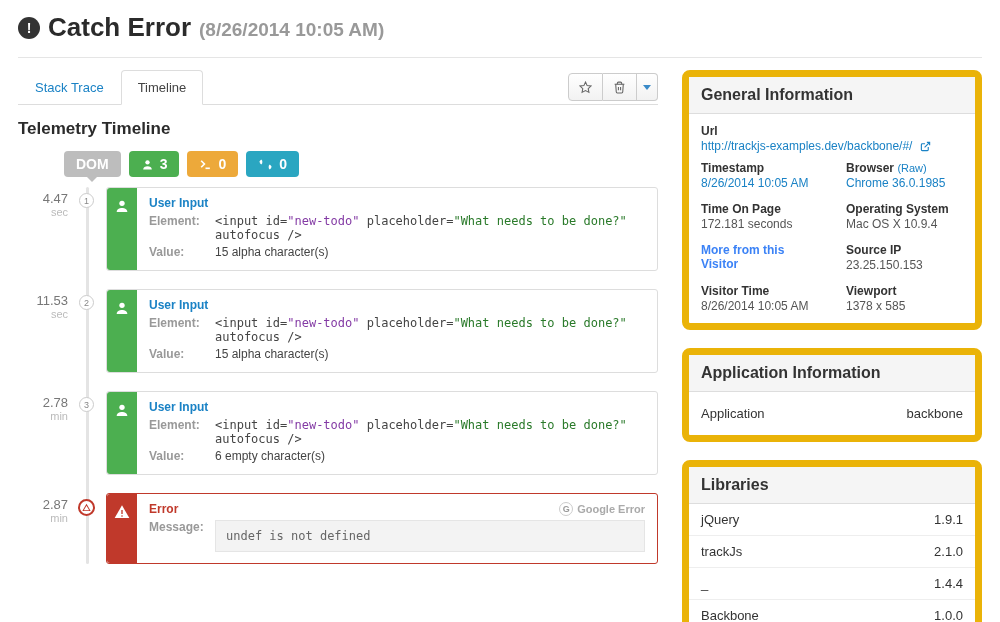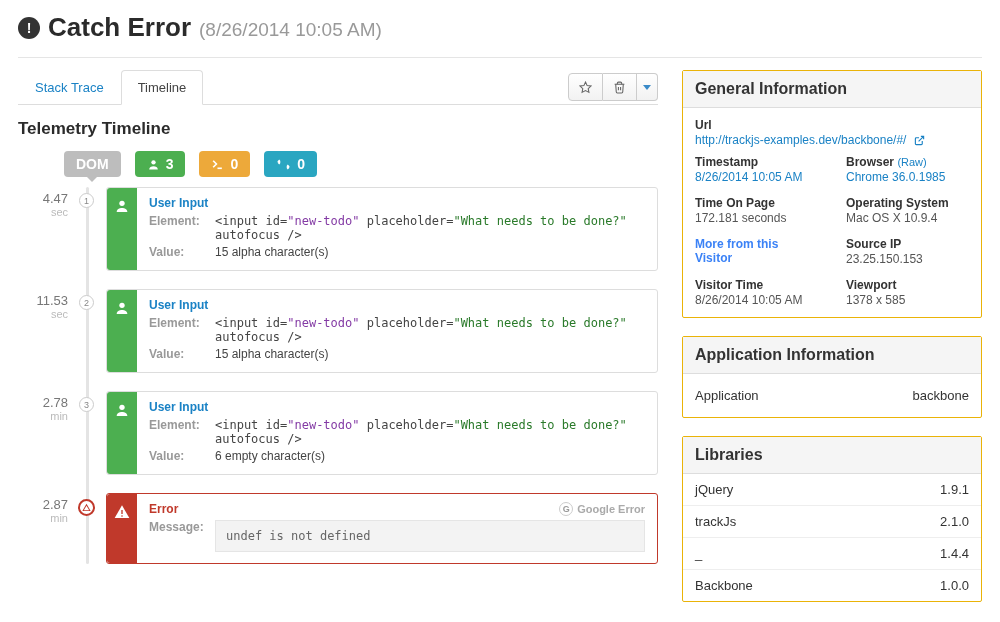--- a/index.html
+++ b/index.html
@@ -1,34 +1,34 @@
 <!DOCTYPE html>
 <html><head>
 <meta charset="utf-8">
 <style>
 * { box-sizing: border-box; margin: 0; padding: 0; }
 body { font-family: -apple-system, "Helvetica Neue", Arial, sans-serif; font-size: 13px; color: #333; background: #fff; padding: 12px 18px; }
 .header { display: flex; align-items: baseline; gap: 8px; padding-bottom: 14px; border-bottom: 1px solid #e5e5e5; margin-bottom: 12px; }
 .header .bang-icon { width: 22px; height: 22px; border-radius: 50%; background: #333; color: #fff; font-weight: bold; display: inline-flex; align-items: center; justify-content: center; font-size: 14px; align-self: center; }
 .header h1 { font-size: 26px; font-weight: 700; color: #2b2b2b; }
-.header .ts { font-size: 19px; color: #999; font-weight: 400; }
+.header .ts { font-size: 19px; color: #999; font-weight: 700; }
 .layout { display: flex; gap: 24px; align-items: flex-start; }
 .left { flex: 1 1 auto; min-width: 0; }
 .right { flex: 0 0 300px; display: flex; flex-direction: column; gap: 18px; }
 .tabs-row { display: flex; align-items: center; border-bottom: 1px solid #ddd; }
 .tabs { display: flex; }
 .tab { padding: 9px 16px; font-size: 13px; cursor: pointer; color: #1a82c5; border: 1px solid transparent; border-bottom: none; }
 .tab.active { color: #444; border: 1px solid #ddd; border-bottom: 1px solid #fff; margin-bottom: -1px; border-radius: 4px 4px 0 0; background: #fff; }
 .tab-actions { margin-left: auto; display: flex; align-items: center; }
 .tab-actions button { height: 28px; padding: 0 10px; border: 1px solid #ccc; background: linear-gradient(#fff,#f2f2f2); color: #555; cursor: pointer; display: inline-flex; align-items: center; justify-content: center; font-size: 12px; }
 .tab-actions button:first-child { border-radius: 4px 0 0 4px; }
 .tab-actions button:nth-child(2) { border-left: none; }
 .tab-actions button:last-child { border-left: none; border-radius: 0 4px 4px 0; padding: 0 6px; }
 .panel-title { font-size: 17px; font-weight: 700; padding: 14px 0 12px 0; color: #2b2b2b; }
-.pills { display: flex; gap: 14px; margin-bottom: 10px; padding-left: 46px; }
+.pills { display: flex; gap: 8px; margin-bottom: 10px; padding-left: 46px; }
 .pill { padding: 5px 12px; border-radius: 4px; color: #fff; font-size: 14px; font-weight: 600; display: inline-flex; align-items: center; gap: 6px; }
 .pill.dom { background: #bdbdbd; position: relative; }
 .pill.dom:after { content: ""; position: absolute; bottom: -5px; left: 50%; transform: translateX(-50%); border: 5px solid transparent; border-top-color: #bdbdbd; border-bottom: none; }
 .pill.users { background: #4caf50; }
 .pill.console { background: #eda93a; }
 .pill.network { background: #2aa6c1; }
 .timeline { position: relative; padding-left: 70px; }
 .axis { position: absolute; left: 68px; top: 0; bottom: 0; width: 3px; background: #e4e4e4; border-radius: 2px; }
 .event { position: relative; margin-bottom: 18px; }
 .event .time { position: absolute; left: -70px; width: 50px; text-align: right; top: 4px; }
@@ -47,21 +47,21 @@
 .event.err .body .etitle { color: #c0392b; display: flex; align-items: center; }
 .event .kv { display: flex; gap: 10px; font-size: 12px; margin: 3px 0; align-items: flex-start; }
 .event .kv .k { color: #999; font-weight: 600; width: 56px; flex-shrink: 0; }
 .event .kv .v { flex: 1; color: #444; }
 .event .kv .code { font-family: Menlo, Consolas, monospace; font-size: 12px; }
 .code-id { color: #843ba5; }
 .code-attr { color: #2a7a2a; }
 .event.err .msgbox { background: #f3f3f3; border: 1px solid #e5e5e5; padding: 8px 10px; font-family: Menlo, Consolas, monospace; font-size: 12px; color: #666; flex: 1; }
 .google-err { margin-left: auto; display: inline-flex; align-items: center; gap: 4px; color: #aaa; font-size: 11px; }
 .google-err .g { width: 14px; height: 14px; border: 1px solid #ccc; border-radius: 50%; display: inline-flex; align-items: center; justify-content: center; font-size: 9px; color: #999; font-weight: bold; }
-.sidepanel { border: 1px solid #eab308; border-radius: 2px; }
+.sidepanel { border: 7px solid #eab308; border-radius: 8px; }
 .sidepanel h3 { font-size: 16px; font-weight: 700; padding: 9px 12px; background: #f5f5f5; border-bottom: 1px solid #ddd; color: #333; }
 .sidepanel .content { padding: 10px 12px; }
 .info-grid { display: grid; grid-template-columns: 1fr 1fr; gap: 12px 28px; font-size: 12px; }
 .info-item .lbl { font-weight: 700; color: #333; font-size: 12px; }
 .info-item .val { color: #555; margin-top: 1px; }
 .info-item .link { color: #1a82c5; }
 .info-item .raw { color: #1a82c5; font-size: 11px; font-weight: 400; }
 .info-item.full { grid-column: 1 / -1; }
 .url-link { color: #1a82c5; word-break: break-all; font-size: 12px; display: inline-flex; align-items: center; gap: 8px; }
 .lib-row { display: flex; justify-content: space-between; padding: 8px 12px; font-size: 13px; border-top: 1px solid #eee; }

